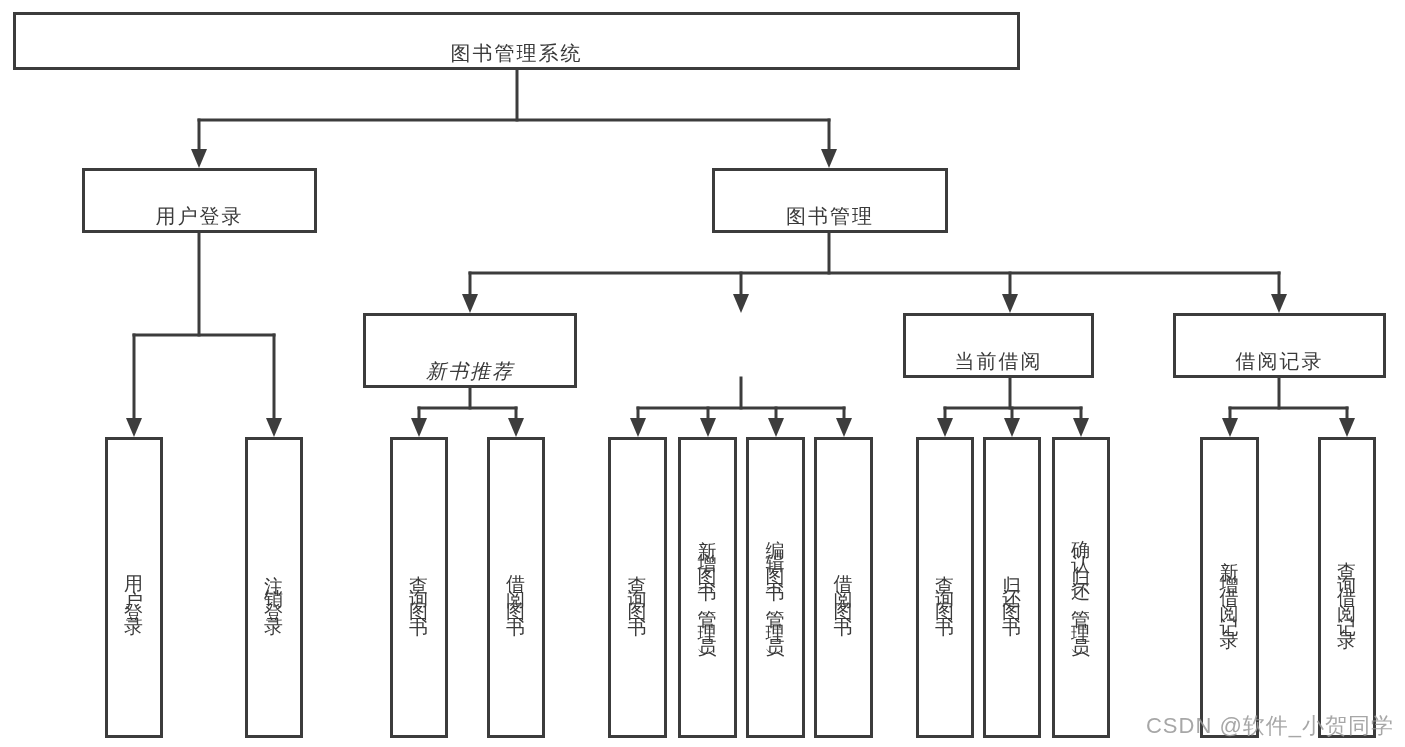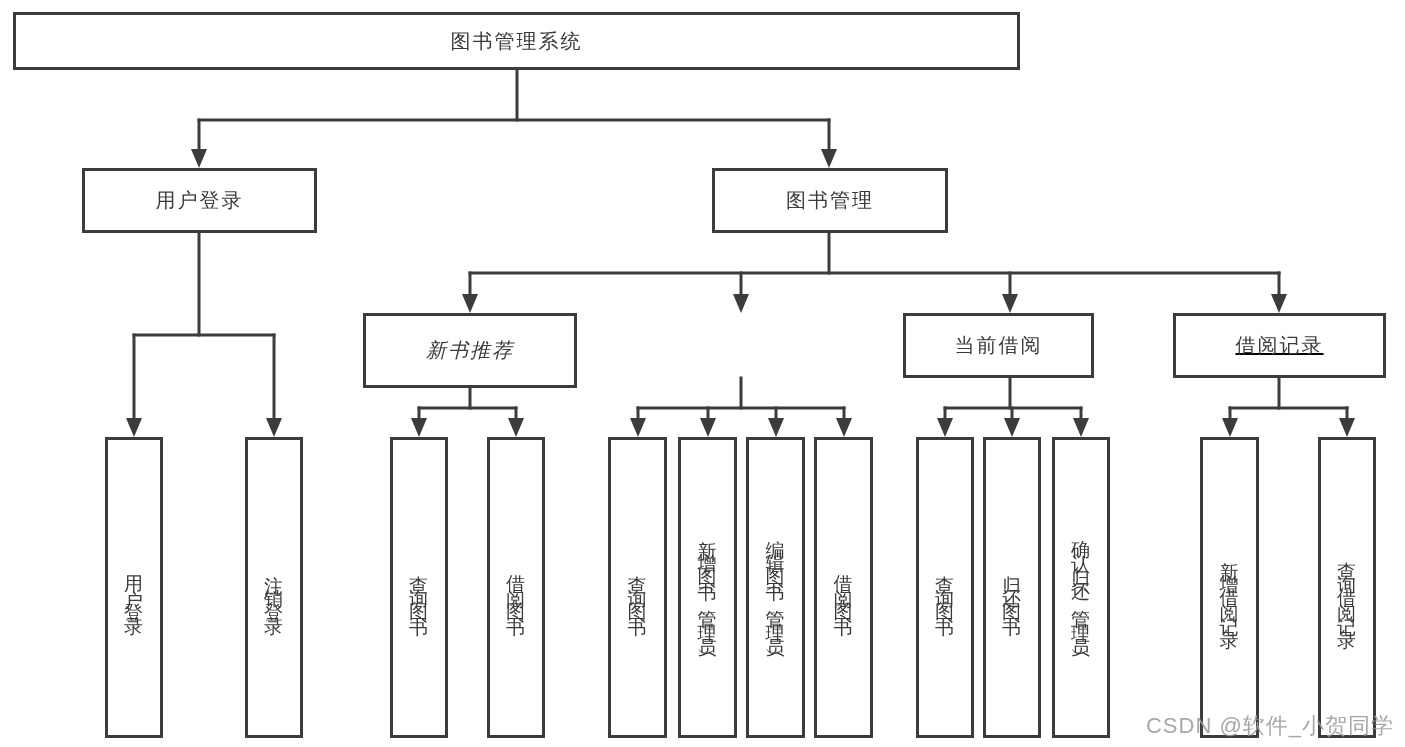--- a/index.html
+++ b/index.html
@@ -17,21 +17,21 @@
     font-family:"Liberation Sans",sans-serif;
   }
   #connectors{position:absolute;left:0;top:0;width:1405px;height:747px;}
   #connectors path{stroke:var(--line);stroke-width:3;fill:none;stroke-linecap:square;}
   #connectors polygon{fill:var(--line);stroke:none;}
   .hbox{
     position:absolute;
     box-sizing:border-box;
     border:3px solid var(--line);
     background:var(--bg);
-    display:flex;align-items:center;justify-content:center;
+    display:flex;align-items:flex-end;justify-content:center;
   }
   .hlabel{
     font-size:20px;
     color:var(--text);
     letter-spacing:2px;
     white-space:nowrap;
   }
   .vbox{
     position:absolute;
     top:437px;width:58px;height:301px;
@@ -137,21 +137,21 @@
   <div class="hbox" style="left:712px;top:168px;width:236px;height:65px;">
     <span class="hlabel">图书管理</span>
   </div>
 
   <div class="hbox" style="left:363px;top:313px;width:214px;height:75px;font-style:italic;">
     <span class="hlabel">新书推荐</span>
   </div>
   <div class="hbox" style="left:903px;top:313px;width:191px;height:65px;">
     <span class="hlabel">当前借阅</span>
   </div>
-  <div class="hbox" style="left:1173px;top:313px;width:213px;height:65px;text-decoration:underline;">
+  <div class="hbox" style="left:1173px;top:313px;width:213px;height:65px;">
     <span class="hlabel">借阅记录</span>
   </div>
 
   <div class="vbox" style="left:105px;">
     <span class="vlabel">用户登录</span>
   </div>
   <div class="vbox" style="left:245px;">
     <span class="vlabel">注销登录</span>
   </div>
 

